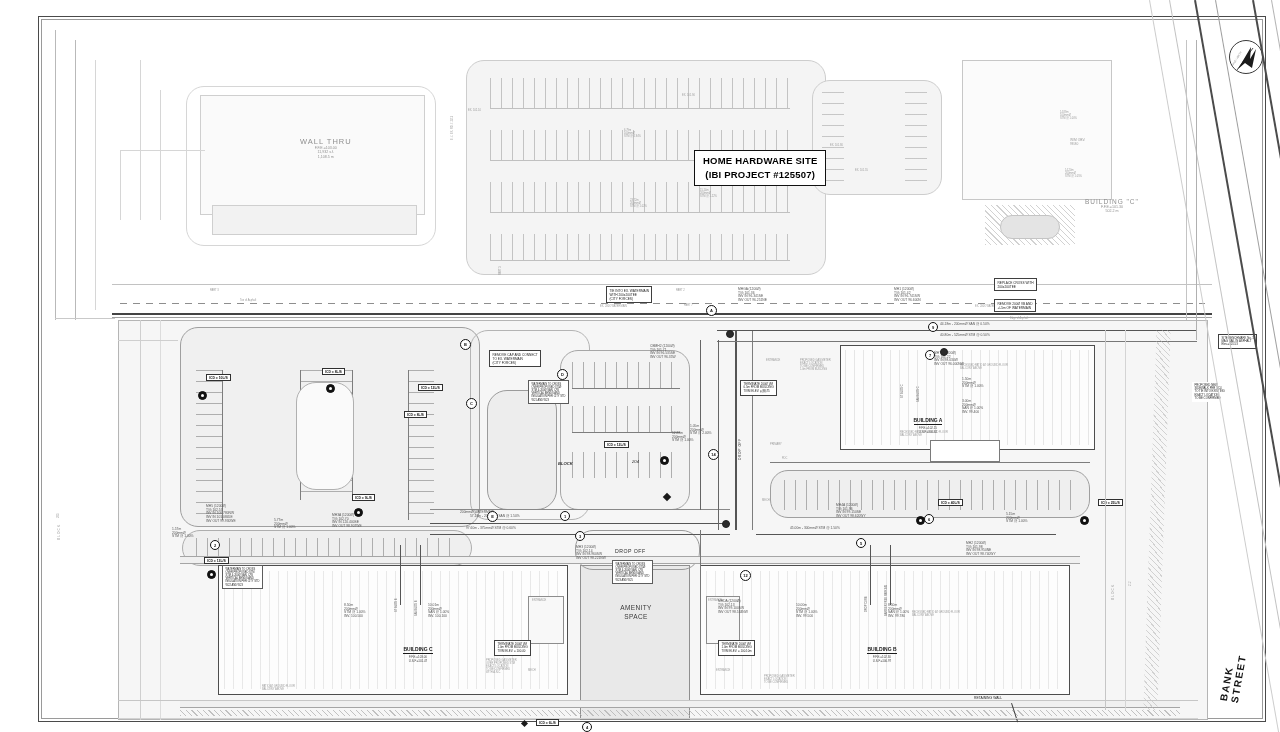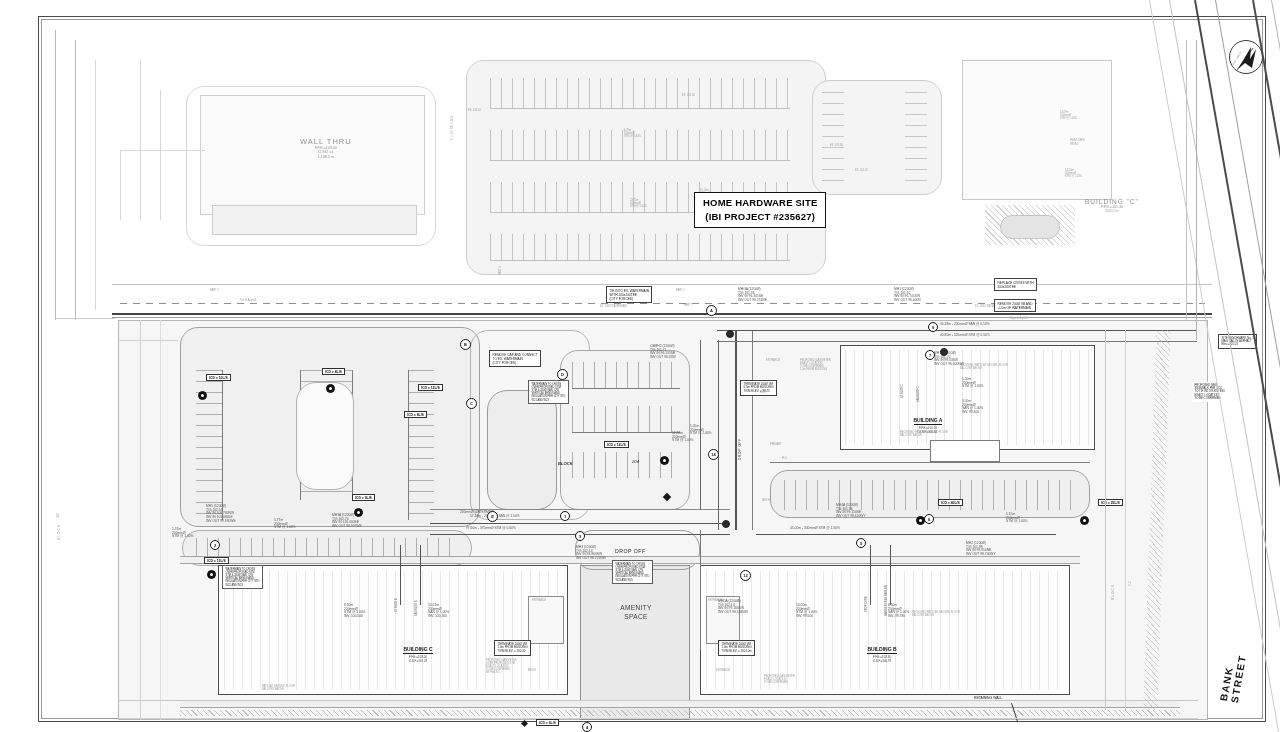--- a/index.html
+++ b/index.html
@@ -178,23 +178,23 @@
   <div class="t xs gray" style="left:855px;top:170px;">EX. 101.55</div>
 
   <div class="t xs gray rot90" style="left:452px;top:140px;">E. 4. EX. RD. / 102.3</div>
   <div class="t xs gray rot90" style="left:500px;top:275px;">PART 3</div>
   <div class="t xs gray" style="left:676px;top:290px;">PART  2</div>
   <div class="t xs gray" style="left:210px;top:290px;">PART  3</div>
   <div class="t xs gray" style="left:684px;top:305px;">PART  7</div>
   <div class="t xs gray" style="left:240px;top:300px;">Toe of Asphalt</div>
   <div class="t xs gray" style="left:1010px;top:318px;">Edge of Asphalt</div>
 
-  <div class="title-banner" style="left:694px;top:150px;margin-top:42px;">
+  <div class="title-banner" style="left:694px;top:150px;">
     <div>HOME HARDWARE SITE</div>
-    <div>(IBI PROJECT #235627)</div>
+    <div>(IBI PROJECT #125507)</div>
   </div>
 
   <div class="hl th" style="left:112px;top:313px;width:1100px;"></div>
   <div class="hl" style="left:112px;top:317px;width:1100px;background:#a0a0a0;"></div>
   <div class="dash" style="left:120px;top:303px;width:1085px;"></div>
   <div class="hl" style="left:112px;top:284px;width:1100px;background:#c2c2c2;"></div>
   <div class="t xs gray" style="left:600px;top:306px;">EX. 200¢ WATERMAIN</div>
   <div class="t xs gray" style="left:975px;top:306px;">EX. 200¢ WATERMAIN</div>
   <div class="t xs gray" style="left:1010px;top:283px;">EX.   LANE</div>
 

